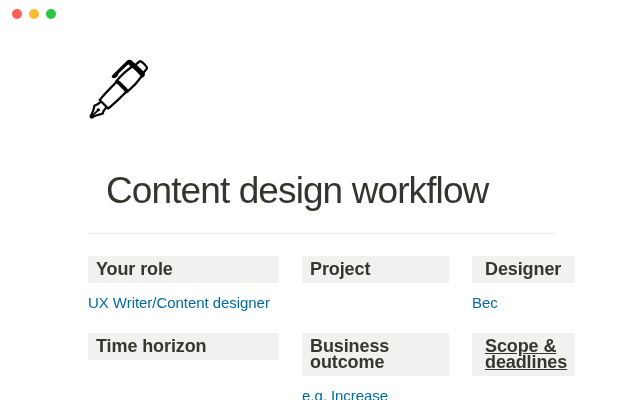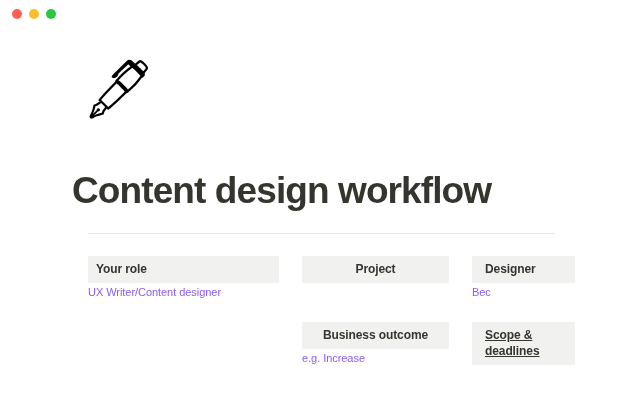--- a/index.html
+++ b/index.html
@@ -62,24 +62,24 @@
     position: absolute;
     left: 82px;
     top: 32px;
     font-size: 58px;
     line-height: 1;
     user-select: none;
   }
 
   .page-title {
     position: absolute;
-    left: 72px;
+    left: 106px;
     top: 142px;
     font-size: 37px;
-    font-weight: bold;
+    font-weight: normal;
     letter-spacing: -0.9px;
     color: #35352f;
     white-space: nowrap;
   }
 
   .divider {
     position: absolute;
     left: 88px;
     top: 205px;
     width: 467px;
@@ -105,39 +105,40 @@
     box-sizing: border-box;
   }
   .prop-col.c1 { width: 214px; }
   .prop-col.c2 { width: 170px; }
   .prop-col.c3 { width: 176px; }
 
   .prop-label {
     display: inline-block;
     background: #f1f1f0;
     color: #37352f;
-    font-size: 12px;
+    font-size: 18px;
     font-weight: bold;
     line-height: 16px;
     padding: 5px 8px 6px 8px;
     letter-spacing: -0.1px;
   }
   .prop-col.c1 .prop-label { width: 175px; }
-  .prop-col.c2 .prop-label { width: 131px; text-align: center; }
+  .prop-col.c2 .prop-label { width: 131px; }
   .prop-col.c3 .prop-label { width: 82px; padding-left: 13px; }
   .prop-col.c3.wrap .prop-label {
     width: 82px;
     white-space: normal;
     text-decoration: underline;
   }
 
   .prop-value {
-    font-size: 11px;
+    margin-top: 11px;
+    font-size: 15px;
     line-height: 18px;
-    color: #8b5cf6;
+    color: #0369a1;
     letter-spacing: -0.05px;
     white-space: nowrap;
   }
 </style>
 </head>
 <body>
 
 <div class="window">
 
   <div class="titlebar">
@@ -167,20 +168,21 @@
           <div class="prop-label">Project</div>
         </div>
         <div class="prop-col c3">
           <div class="prop-label">Designer</div>
           <div class="prop-value">Bec</div>
         </div>
       </div>
 
       <div class="prop-row">
         <div class="prop-col c1">
+          <div class="prop-label">Time horizon</div>
         </div>
         <div class="prop-col c2">
           <div class="prop-label">Business outcome</div>
           <div class="prop-value">e.g. Increase</div>
         </div>
         <div class="prop-col c3 wrap">
           <div class="prop-label">Scope &amp; deadlines</div>
           <div class="prop-value"></div>
         </div>
       </div>

